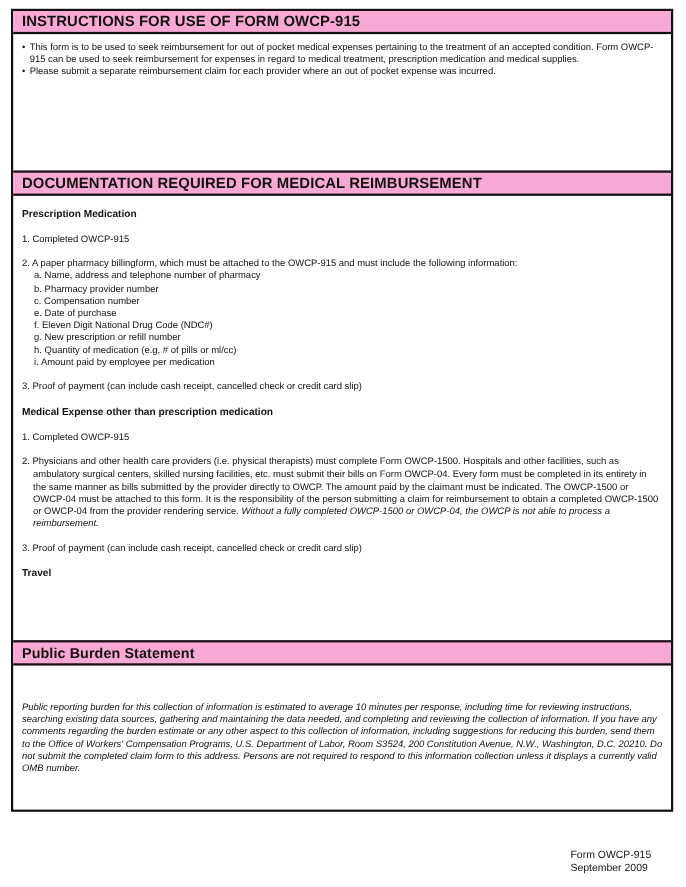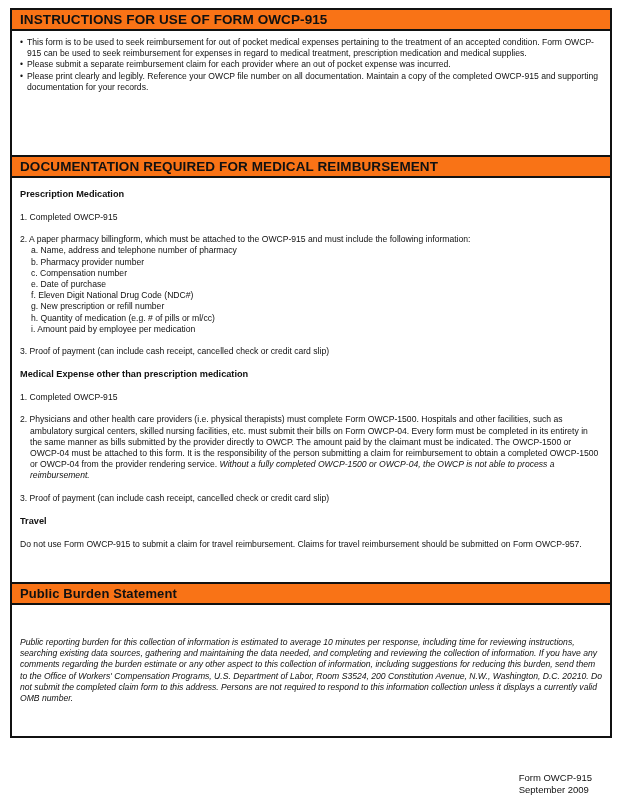--- a/index.html
+++ b/index.html
@@ -2,21 +2,21 @@
 <html><head>
 <meta charset="utf-8">
 <style>
   html, body { margin: 0; padding: 0; background: #ffffff; }
   body { width: 624px; height: 806px; position: relative; font-family: "Liberation Sans", sans-serif; color: #111; }
   .form-box {
     position: absolute; left: 10px; top: 8px; width: 602px; height: 730px;
     border: 2px solid #111; box-sizing: border-box;
   }
   .band {
-    background: #f97316; border-bottom: 2px solid #111;
+    background: #f9a8d4; border-bottom: 2px solid #111;
     font-weight: bold; font-size: 13.5px; padding: 2px 8px 1px 8px; height: 16px; line-height: 16px;
     letter-spacing: 0.1px;
   }
   .band.with-top { border-top: 2px solid #111; }
   .band.burden { font-size: 13px; }
   .sec { font-size: 8.6px; line-height: 11.2px; padding: 0 8px; }
   .sec1 { height: 124px; padding-top: 6px; box-sizing: border-box; }
   .bullet { padding-left: 7px; text-indent: -7px; }
   .bullet-dot { display: inline-block; width: 7px; text-indent: 0; }
   .sec2 { padding-top: 6px; height: 404px; box-sizing: border-box; border-radius: 23px; }
@@ -31,21 +31,20 @@
 </style>
 </head>
 <body>
 
 <div class="form-box">
 
   <div class="band">INSTRUCTIONS FOR USE OF FORM OWCP-915</div>
   <div class="sec sec1">
     <div class="bullet"><span class="bullet-dot">•</span><span>This form is to be used to seek reimbursement for out of pocket medical expenses pertaining to the treatment of an accepted condition. Form OWCP-915 can be used to seek reimbursement for expenses in regard to medical treatment, prescription medication and medical supplies.</span></div>
     <div class="bullet"><span class="bullet-dot">•</span><span>Please submit a separate reimbursement claim for each provider where an out of pocket expense was incurred.</span></div>
-    <div class="bullet"><span class="bullet-dot">•</span><span>Please print clearly and legibly. Reference your OWCP file number on all documentation. Maintain a copy of the completed OWCP-915 and supporting documentation for your records.</span></div>
   </div>
 
   <div class="band with-top">DOCUMENTATION REQUIRED FOR MEDICAL REIMBURSEMENT</div>
   <div class="sec sec2">
     <div class="sub-head">Prescription Medication</div>
     <div class="item">1. Completed OWCP-915</div>
     <div class="item">
       <div>2. A paper pharmacy billingform, which must be attached to the OWCP-915 and must include the following information:</div>
       <div class="sub-items">
         <div class="sub-item">a. Name, address and telephone number of pharmacy</div>
@@ -59,21 +58,20 @@
       </div>
     </div>
     <div class="item">3. Proof of payment (can include cash receipt, cancelled check or credit card slip)</div>
 
     <div class="sub-head">Medical Expense other than prescription medication</div>
     <div class="item">1. Completed OWCP-915</div>
     <div class="item item-hang"><span>2. Physicians and other health care providers (i.e. physical therapists) must complete Form OWCP-1500. Hospitals and other facilities, such as ambulatory surgical centers, skilled nursing facilities, etc. must submit their bills on Form OWCP-04. Every form must be completed in its entirety in the same manner as bills submitted by the provider directly to OWCP. The amount paid by the claimant must be indicated. The OWCP-1500 or OWCP-04 must be attached to this form. It is the responsibility of the person submitting a claim for reimbursement to obtain a completed OWCP-1500 or OWCP-04 from the provider rendering service. </span><span class="ital">Without a fully completed OWCP-1500 or OWCP-04, the OWCP is not able to process a reimbursement.</span></div>
     <div class="item">3. Proof of payment (can include cash receipt, cancelled check or credit card slip)</div>
 
     <div class="sub-head">Travel</div>
-    <div class="item">Do not use Form OWCP-915 to submit a claim for travel reimbursement. Claims for travel reimbursement should be submitted on Form OWCP-957.</div>
   </div>
 
   <div class="band with-top burden">Public Burden Statement</div>
   <div class="sec sec3">
     <div>Public reporting burden for this collection of information is estimated to average 10 minutes per response, including time for reviewing instructions, searching existing data sources, gathering and maintaining the data needed, and completing and reviewing the collection of information. If you have any comments regarding the burden estimate or any other aspect to this collection of information, including suggestions for reducing this burden, send them to the Office of Workers' Compensation Programs, U.S. Department of Labor, Room S3524, 200 Constitution Avenue, N.W., Washington, D.C. 20210. Do not submit the completed claim form to this address. Persons are not required to respond to this information collection unless it displays a currently valid OMB number.</div>
   </div>
 </div>
 
 <div class="footer">
   <div>Form OWCP-915</div>

